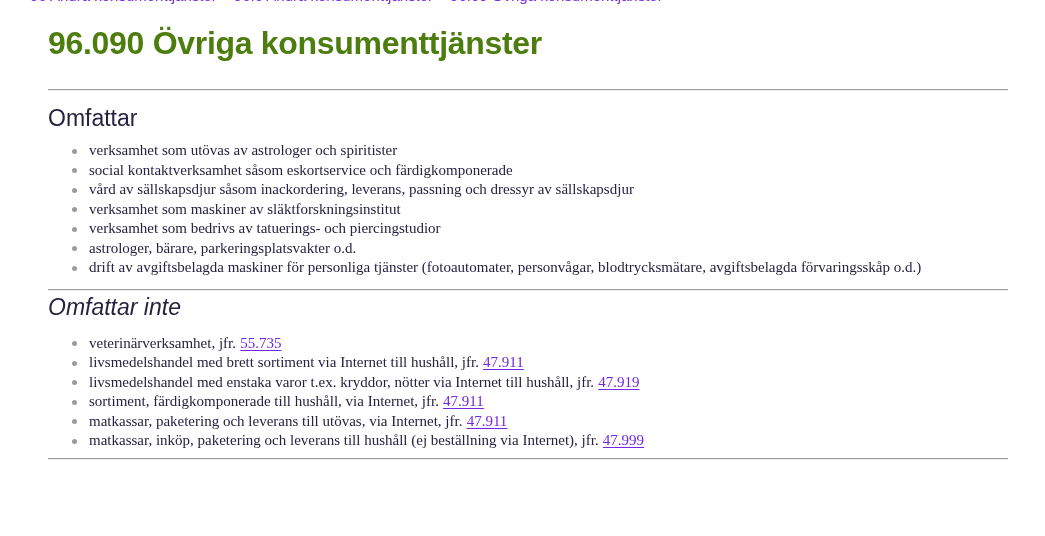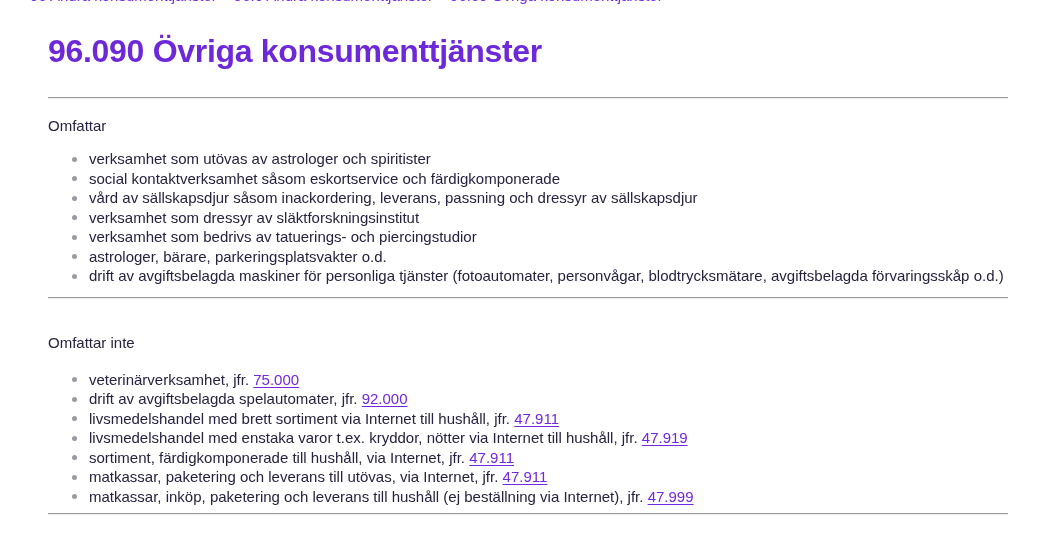--- a/index.html
+++ b/index.html
@@ -33,60 +33,62 @@
   }
   .breadcrumb-inner a {
     color: #7a2ee8;
     text-decoration: none;
   }
   .crumb-sep {
     color: #27223f;
     padding: 0 6px;
   }
   h1.page-title {
-    margin: 28px 0 0 0;
+    margin: 20px 0 0 0;
     font-size: 32px;
     line-height: 36px;
     font-weight: 700;
     letter-spacing: -0.3px;
-    color: #6d28d9;
+    color: #4d7c0f;
   }
   .rule {
     height: 1px;
     background: #9d9da3;
     border: 0;
     border-bottom: 1px solid #ececec;
   }
   .rule-1 { margin-top: 28px; }
   .rule-2 { margin-top: 11px; }
   .rule-3 { margin-top: 7px; }
   h2.section-heading {
     margin: 16px 0 0 0;
-    font-size: 15px;
+    font-size: 23px;
     line-height: 22px;
     font-weight: 500;
     color: #27223f;
   }
   h2.section-heading.second {
-    margin-top: 33px;
+    margin-top: 5px;
+    font-style: italic;
   }
   ul.items {
     list-style: none;
     margin: 12px 0 0 0;
     padding: 0;
     font-size: 15px;
     line-height: 19.5px;
     color: #27223f;
   }
   ul.items.second {
     margin-top: 16px;
   }
   ul.items li {
     position: relative;
     padding-left: 41px;
+    font-family: Liberation Serif, serif;
   }
   ul.items li::before {
     content: "";
     position: absolute;
     left: 24px;
     top: 7.5px;
     width: 5px;
     height: 5px;
     border-radius: 50%;
     background: #9a9aa2;
@@ -112,33 +114,32 @@
   <h1 class="page-title">96.090 Övriga konsumenttjänster</h1>
 
   <div class="rule rule-1"></div>
 
   <h2 class="section-heading">Omfattar</h2>
 
   <ul class="items">
     <li>verksamhet som utövas av astrologer och spiritister</li>
     <li>social kontaktverksamhet såsom eskortservice och färdigkomponerade</li>
     <li>vård av sällskapsdjur såsom inackordering, leverans, passning och dressyr av sällskapsdjur</li>
-    <li>verksamhet som dressyr av släktforskningsinstitut</li>
+    <li>verksamhet som maskiner av släktforskningsinstitut</li>
     <li>verksamhet som bedrivs av tatuerings- och piercingstudior</li>
     <li>astrologer, bärare, parkeringsplatsvakter o.d.</li>
     <li>drift av avgiftsbelagda maskiner för personliga tjänster (fotoautomater, personvågar, blodtrycksmätare, avgiftsbelagda förvaringsskåp o.d.)</li>
   </ul>
 
   <div class="rule rule-2"></div>
 
   <h2 class="section-heading second">Omfattar inte</h2>
 
   <ul class="items second">
-    <li><span>veterinärverksamhet, jfr.</span><a href="#" class="code-link">75.000</a></li>
-    <li><span>drift av avgiftsbelagda spelautomater, jfr.</span><a href="#" class="code-link">92.000</a></li>
+    <li><span>veterinärverksamhet, jfr.</span><a href="#" class="code-link">55.735</a></li>
     <li><span>livsmedelshandel med brett sortiment via Internet till hushåll, jfr.</span><a href="#" class="code-link">47.911</a></li>
     <li><span>livsmedelshandel med enstaka varor t.ex. kryddor, nötter via Internet till hushåll, jfr.</span><a href="#" class="code-link">47.919</a></li>
     <li><span>sortiment, färdigkomponerade till hushåll, via Internet, jfr.</span><a href="#" class="code-link">47.911</a></li>
     <li><span>matkassar, paketering och leverans till utövas, via Internet, jfr.</span><a href="#" class="code-link">47.911</a></li>
     <li><span>matkassar, inköp, paketering och leverans till hushåll (ej beställning via Internet), jfr.</span><a href="#" class="code-link">47.999</a></li>
   </ul>
 
   <div class="rule rule-3"></div>
 
 </div>

